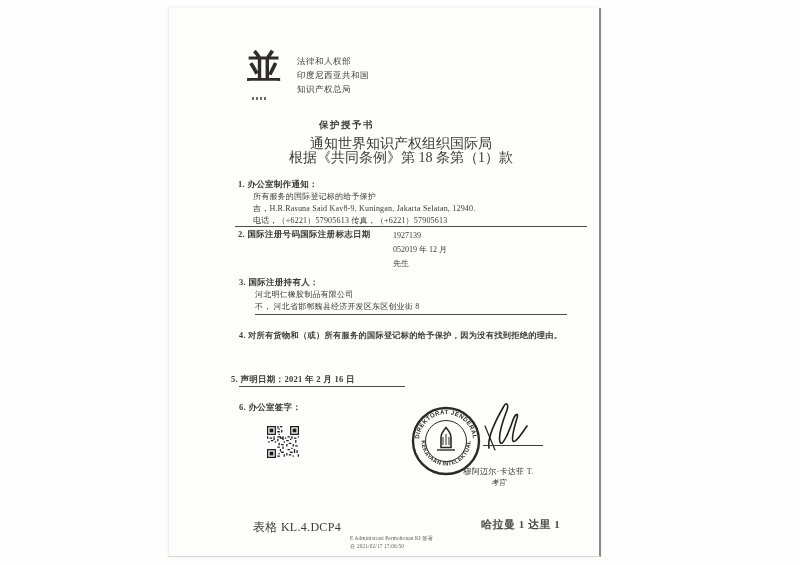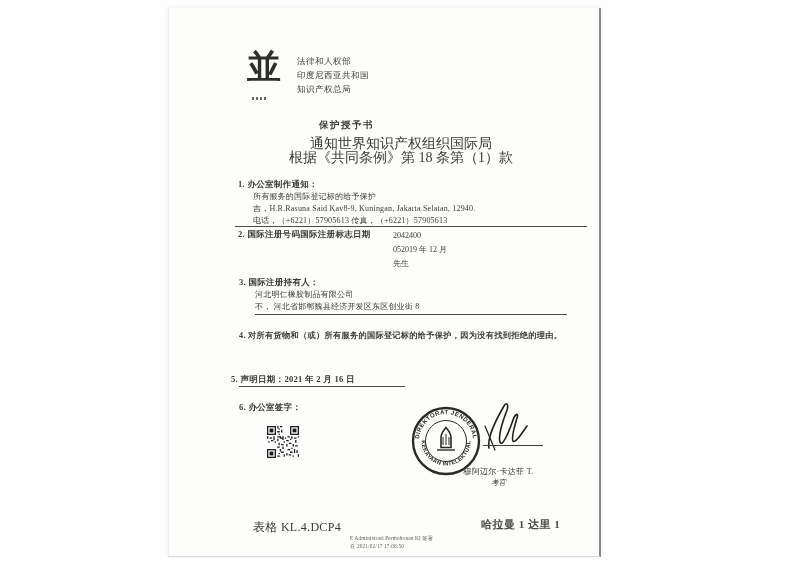--- a/index.html
+++ b/index.html
@@ -61,21 +61,21 @@
     <div class="abs h s1h">1. 办公室制作通知：</div>
     <div class="abs body-lines s1b">
       <div>所有服务的国际登记标的给予保护</div>
       <div>吉，H.R.Rasuna Said Kav8-9, Kuningan, Jakarta Selatan, 12940.</div>
       <div>电话，（+6221）57905613 传真，（+6221）57905613</div>
     </div>
     <div class="abs rule rule1"></div>
 
     <div class="abs h s2h">2. 国际注册号码国际注册标志日期</div>
     <div class="abs s2v">
-      <div>2042400</div>
+      <div>1927139</div>
       <div>052019 年 12 月</div>
       <div>先生</div>
     </div>
 
     <div class="abs h s3h">3. 国际注册持有人：</div>
     <div class="abs body-lines s3b">
       <div>河北明仁橡胶制品有限公司</div>
       <div>不，  河北省邯郸魏县经济开发区东区创业街 8</div>
     </div>
     <div class="abs rule rule3"></div>

